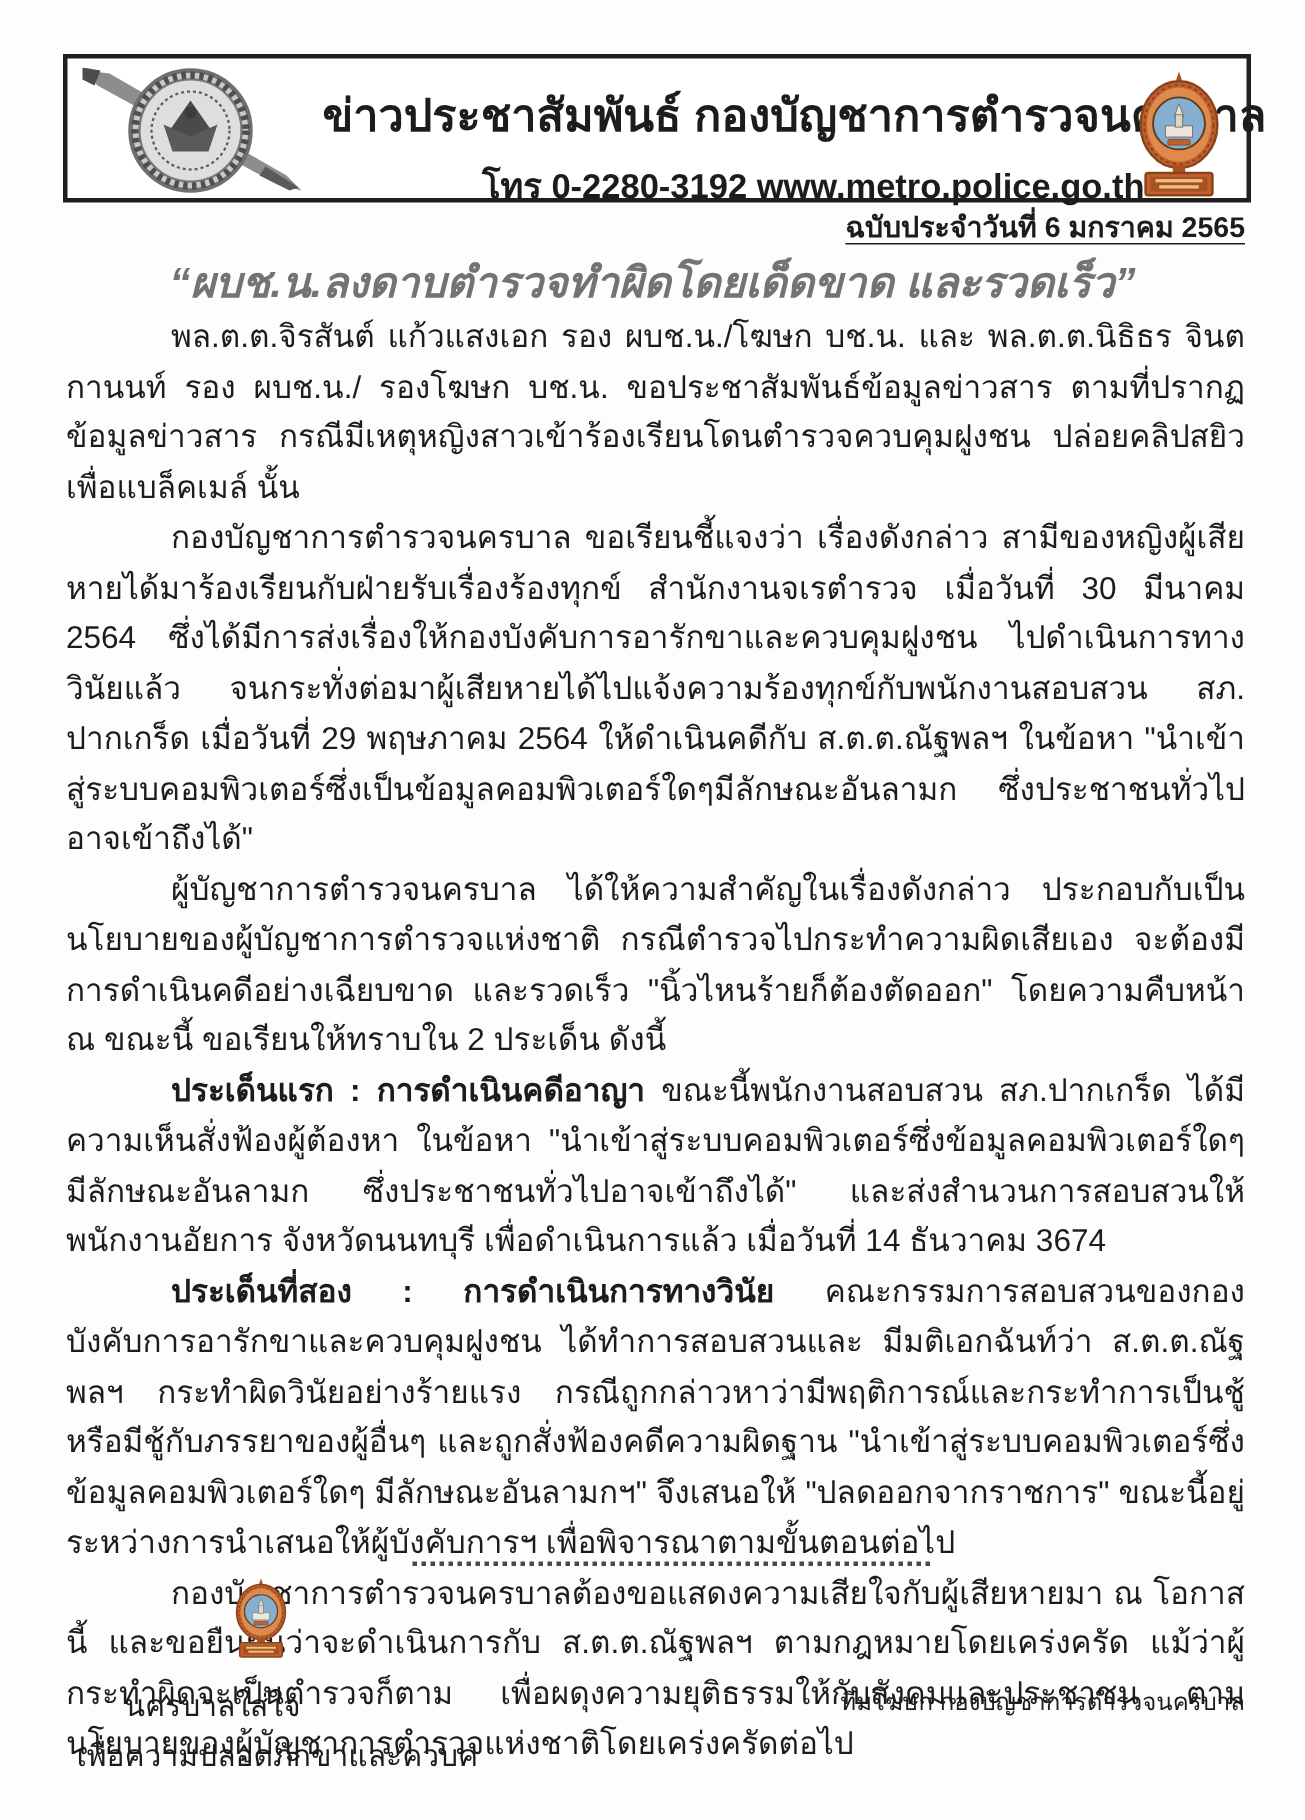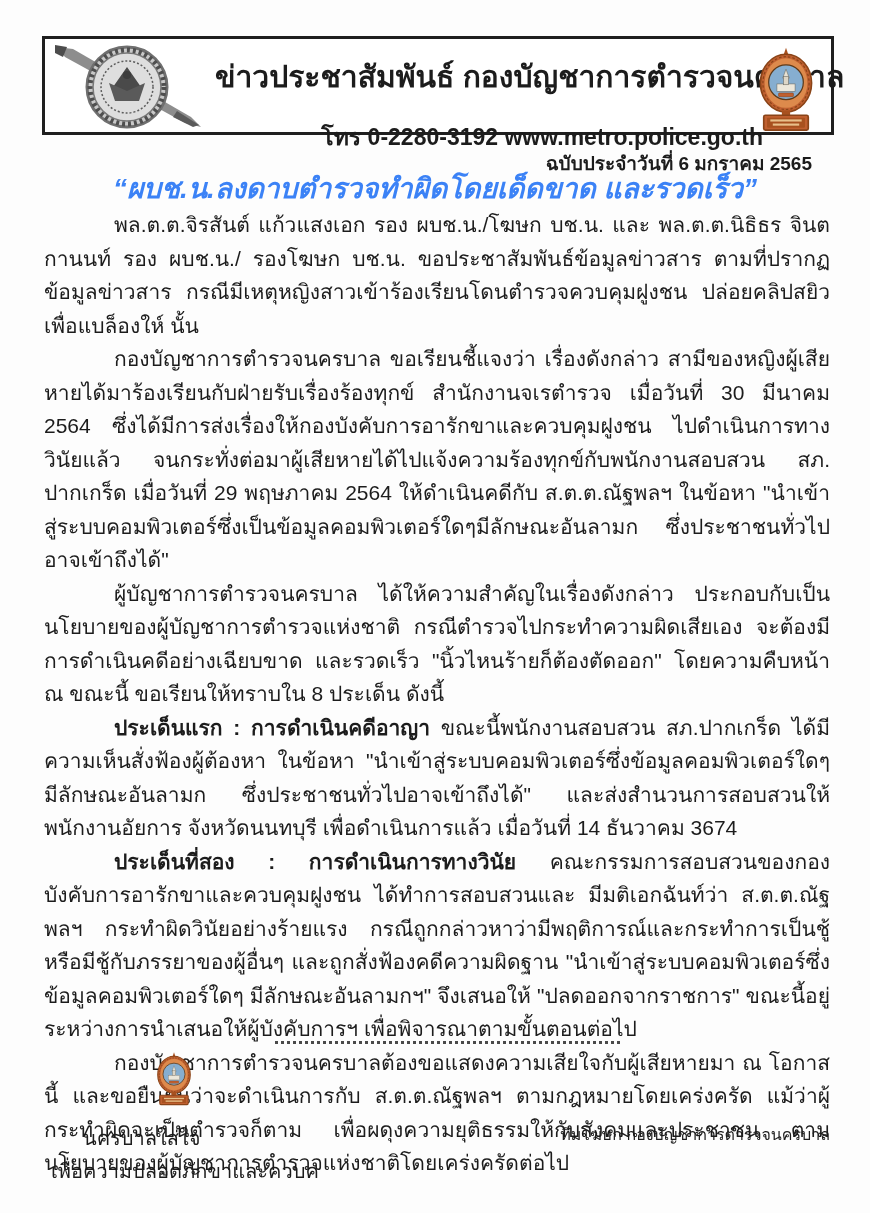--- a/index.html
+++ b/index.html
@@ -20,29 +20,28 @@
   }
   .header-left-logo{position:absolute;left:8px;top:6px;width:150px;height:84px;}
   .header-right-logo{position:absolute;right:12px;top:6px;width:66px;height:96px;}
   .header-texts{position:absolute;left:170px;top:0;width:560px;height:100%;}
   .header-title{
     margin-top:14px;text-align:center;
     font-size:30px;font-weight:bold;letter-spacing:0;
     white-space:nowrap;
   }
   .header-contact{
-    margin-top:19px;text-align:right;padding-right:12px;
+    margin-top:6px;text-align:right;padding-right:12px;
     font-size:23px;font-weight:bold;white-space:nowrap;
   }
   
   .date-line{
-    position:absolute;top:136px;right:58px;
-    font-size:19px;font-weight:bold;
+    position:absolute;top:136px;right:40px;
+    font-size:19px;font-weight:bold;text-decoration:underline;
     text-underline-offset:4px;
-    margin-top:12px;
   }
   
   .headline{
     position:absolute;top:166px;left:0;width:100%;
     text-align:center;
     font-size:28px;font-weight:bold;font-style:italic;
   }
   
   .body-text{
     position:absolute;top:208px;left:44px;width:786px;
@@ -116,26 +115,26 @@
       <div class="header-title">ข่าวประชาสัมพันธ์ กองบัญชาการตำรวจนครบาล</div>
       <div class="header-contact">โทร 0-2280-3192 www.metro.police.go.th</div>
     </div>
     <svg class="header-right-logo">
         <use href="#crest"></use>
       </svg>
   </div>
 
   <div class="date-line">ฉบับประจำวันที่ 6 มกราคม 2565</div>
 
-  <div class="headline" style="color:#3b82f6;">“ผบช.น.ลงดาบตำรวจทำผิดโดยเด็ดขาด และรวดเร็ว”</div>
+  <div class="headline" style="color:#737373;">“ผบช.น.ลงดาบตำรวจทำผิดโดยเด็ดขาด และรวดเร็ว”</div>
 
   <div class="body-text">
-    <p><b></b><span>พล.ต.ต.จิรสันต์  แก้วแสงเอก รอง ผบช.น./โฆษก บช.น. และ พล.ต.ต.นิธิธร  จินตกานนท์ รอง ผบช.น./ รองโฆษก บช.น. ขอประชาสัมพันธ์ข้อมูลข่าวสาร ตามที่ปรากฏข้อมูลข่าวสาร กรณีมีเหตุหญิงสาวเข้าร้องเรียนโดนตำรวจควบคุมฝูงชน ปล่อยคลิปสยิวเพื่อแบล็องให์ นั้น</span></p>
+    <p><b></b><span>พล.ต.ต.จิรสันต์  แก้วแสงเอก รอง ผบช.น./โฆษก บช.น. และ พล.ต.ต.นิธิธร  จินตกานนท์ รอง ผบช.น./ รองโฆษก บช.น. ขอประชาสัมพันธ์ข้อมูลข่าวสาร ตามที่ปรากฏข้อมูลข่าวสาร กรณีมีเหตุหญิงสาวเข้าร้องเรียนโดนตำรวจควบคุมฝูงชน ปล่อยคลิปสยิวเพื่อแบล็คเมล์ นั้น</span></p>
     <p><b></b><span>กองบัญชาการตำรวจนครบาล ขอเรียนชี้แจงว่า เรื่องดังกล่าว สามีของหญิงผู้เสียหายได้มาร้องเรียนกับฝ่ายรับเรื่องร้องทุกข์ สำนักงานจเรตำรวจ เมื่อวันที่ 30 มีนาคม 2564 ซึ่งได้มีการส่งเรื่องให้กองบังคับการอารักขาและควบคุมฝูงชน ไปดำเนินการทางวินัยแล้ว จนกระทั่งต่อมาผู้เสียหายได้ไปแจ้งความร้องทุกข์กับพนักงานสอบสวน สภ. ปากเกร็ด เมื่อวันที่ 29 พฤษภาคม 2564 ให้ดำเนินคดีกับ ส.ต.ต.ณัฐพลฯ ในข้อหา "นำเข้าสู่ระบบคอมพิวเตอร์ซึ่งเป็นข้อมูลคอมพิวเตอร์ใดๆมีลักษณะอันลามก ซึ่งประชาชนทั่วไปอาจเข้าถึงได้"</span></p>
-    <p><b></b><span>ผู้บัญชาการตำรวจนครบาล ได้ให้ความสำคัญในเรื่องดังกล่าว ประกอบกับเป็นนโยบายของผู้บัญชาการตำรวจแห่งชาติ กรณีตำรวจไปกระทำความผิดเสียเอง จะต้องมีการดำเนินคดีอย่างเฉียบขาด และรวดเร็ว "นิ้วไหนร้ายก็ต้องตัดออก" โดยความคืบหน้า ณ ขณะนี้ ขอเรียนให้ทราบใน 8 ประเด็น ดังนี้</span></p>
+    <p><b></b><span>ผู้บัญชาการตำรวจนครบาล ได้ให้ความสำคัญในเรื่องดังกล่าว ประกอบกับเป็นนโยบายของผู้บัญชาการตำรวจแห่งชาติ กรณีตำรวจไปกระทำความผิดเสียเอง จะต้องมีการดำเนินคดีอย่างเฉียบขาด และรวดเร็ว "นิ้วไหนร้ายก็ต้องตัดออก" โดยความคืบหน้า ณ ขณะนี้ ขอเรียนให้ทราบใน 2 ประเด็น ดังนี้</span></p>
     <p><b>ประเด็นแรก : การดำเนินคดีอาญา</b><span> ขณะนี้พนักงานสอบสวน สภ.ปากเกร็ด ได้มีความเห็นสั่งฟ้องผู้ต้องหา ในข้อหา "นำเข้าสู่ระบบคอมพิวเตอร์ซึ่งข้อมูลคอมพิวเตอร์ใดๆ มีลักษณะอันลามก ซึ่งประชาชนทั่วไปอาจเข้าถึงได้" และส่งสำนวนการสอบสวนให้พนักงานอัยการ จังหวัดนนทบุรี เพื่อดำเนินการแล้ว เมื่อวันที่ 14 ธันวาคม 3674</span></p>
     <p><b>ประเด็นที่สอง : การดำเนินการทางวินัย</b><span> คณะกรรมการสอบสวนของกองบังคับการอารักขาและควบคุมฝูงชน ได้ทำการสอบสวนและ มีมติเอกฉันท์ว่า ส.ต.ต.ณัฐพลฯ กระทำผิดวินัยอย่างร้ายแรง กรณีถูกกล่าวหาว่ามีพฤติการณ์และกระทำการเป็นชู้หรือมีชู้กับภรรยาของผู้อื่นๆ และถูกสั่งฟ้องคดีความผิดฐาน "นำเข้าสู่ระบบคอมพิวเตอร์ซึ่งข้อมูลคอมพิวเตอร์ใดๆ มีลักษณะอันลามกฯ" จึงเสนอให้ "ปลดออกจากราชการ" ขณะนี้อยู่ระหว่างการนำเสนอให้ผู้บังคับการฯ เพื่อพิจารณาตามขั้นตอนต่อไป</span></p>
     <p><b></b><span>กองบัญชาการตำรวจนครบาลต้องขอแสดงความเสียใจกับผู้เสียหายมา ณ โอกาสนี้ และขอยืนยันว่าจะดำเนินการกับ ส.ต.ต.ณัฐพลฯ ตามกฎหมายโดยเคร่งครัด แม้ว่าผู้กระทำผิดจะเป็นตำรวจก็ตาม เพื่อผดุงความยุติธรรมให้กับสังคมและประชาชน ตามนโยบายของผู้บัญชาการตำรวจแห่งชาติโดยเคร่งครัดต่อไป</span></p>
   </div>
 
   <div class="dotted-sep"></div>
   <svg class="footer-logo">
       <use href="#crest"></use>
     </svg>
 

